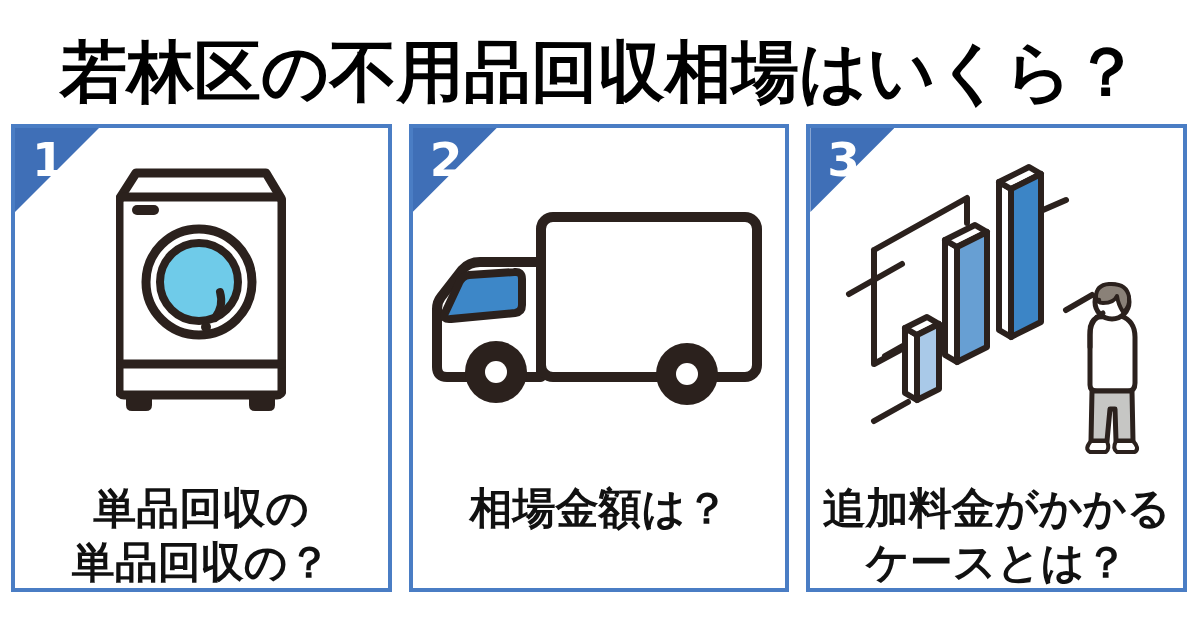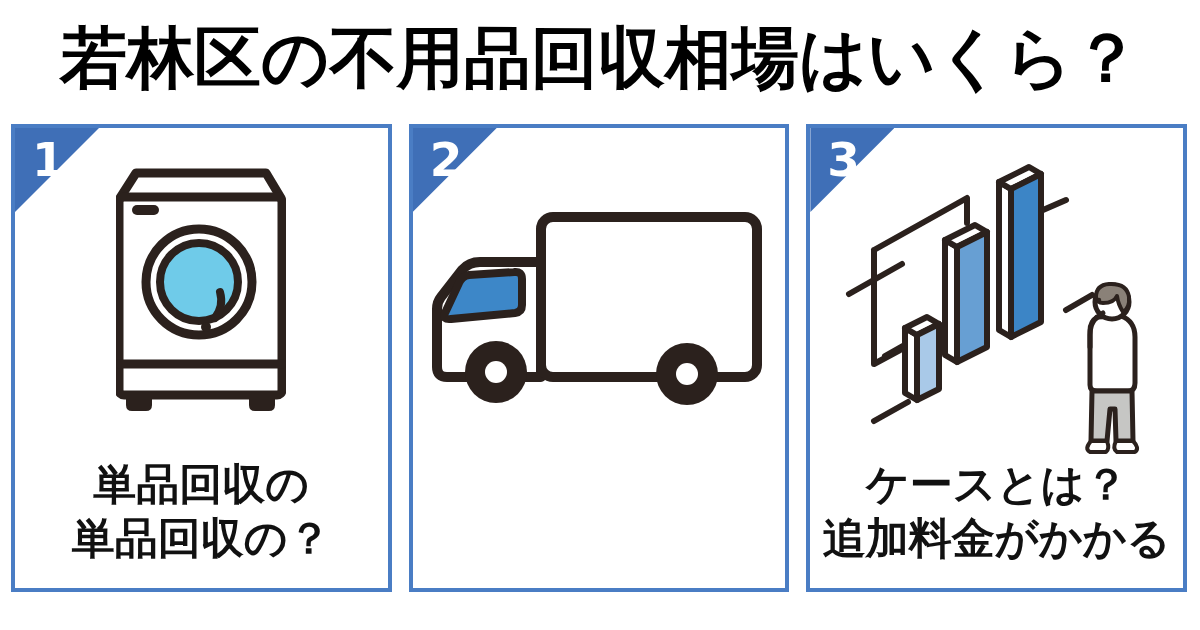--- a/index.html
+++ b/index.html
@@ -1,25 +1,25 @@
 <!DOCTYPE html>
 <html><head>
 <meta charset="utf-8">
 <style>
   html,body{width:1200px;height:630px;margin:0;padding:0;background:#ffffff;overflow:hidden;
             font-family:"DejaVu Sans","Liberation Sans",sans-serif;}
-  .page-title{margin:2px;padding-top:20px;text-align:center;font-size:67px;font-weight:900;
+  .page-title{margin:16px;padding-top:20px;text-align:center;font-size:67px;font-weight:900;
               color:#000;letter-spacing:0;line-height:1.1;white-space:nowrap;}
   .cards{position:absolute;left:11px;top:124px;width:1176px;height:468px;display:flex;gap:17px;}
   .card{flex:1;position:relative;background:#fff;border:4px solid #4a7dc4;box-sizing:border-box;}
   .badge{position:absolute;top:0;left:0;width:84px;height:84px;background:#3f6fb7;
          -webkit-clip-path:polygon(0 0,100% 0,0 100%);clip-path:polygon(0 0,100% 0,0 100%);}
   .badge-num{position:absolute;top:8px;left:17px;color:#fff;font-size:47px;font-weight:700;line-height:1;}
   .icon-wrap{height:330px;display:flex;justify-content:center;align-items:center;}
-  .caption{text-align:center;font-size:43px;font-weight:900;color:#111;line-height:1.25;letter-spacing:0;}
+  .caption{text-align:center;font-size:43px;font-weight:900;color:#111;line-height:1.25;letter-spacing:0;margin-top:24px;}
   .caption div{white-space:nowrap;}
   .icon-washer{margin-top:0;}
   .icon-truck{margin-top:36px;}
   .icon-chart{margin-top:28px;}
 </style>
 </head>
 <body>
 
 <h1 class="page-title">若林区の不用品回収相場はいくら？</h1>
 
@@ -60,20 +60,21 @@
           <rect x="112" y="8" width="216" height="160" rx="12" fill="#ffffff" stroke-width="10"></rect>
           <path d="M16,104 Q13,111 22,110 L86,104 Q93,103 93,96 V70 Q93,62 85,63 L40,66 Q33,67 30,74 Z" fill="#3d87c8" stroke-width="8"></path>
         </g>
         <circle cx="67" cy="163" r="31" fill="#2b211d"></circle>
         <circle cx="67" cy="163" r="11" fill="#ffffff"></circle>
         <circle cx="258" cy="165" r="31" fill="#2b211d"></circle>
         <circle cx="258" cy="165" r="11" fill="#ffffff"></circle>
       </svg>
     </div>
     <div class="caption">
+      <div>相場金額は？</div>
     </div>
   </div>
 
   <div class="card">
     <div class="badge"></div>
     <div class="badge-num">3</div>
     <div class="icon-wrap">
       <svg class="icon-chart" width="306" height="300" viewBox="0 0 306 300">
         <g stroke="#2b211d" stroke-width="6" fill="none" stroke-linecap="round" stroke-linejoin="round">
           <path d="M30,93 L123,41 V66 M30,93 V207 L56,193"></path>
@@ -97,18 +98,18 @@
           <path d="M247,284 Q240,292 246,295 H262 Q266,292 263,284 Z" fill="#ffffff" stroke-width="4"></path>
           <path d="M272,284 Q268,292 273,295 H291 Q296,291 289,284 Z" fill="#ffffff" stroke-width="4"></path>
           <circle cx="268" cy="145" r="17" fill="#ffffff" stroke-width="5"></circle>
           <path d="M252,140 Q252,128 265,127 Q283,126 285,140 Q286,151 279,155 Q274,147 273,139 Q270,146 259,146 Q253,146 252,140 Z" fill="#8a8178" stroke-width="4"></path>
           <circle cx="255" cy="143" r="2.2" fill="#2b211d" stroke="none"></circle>
           <path d="M246,190 V174 Q246,164 254,160 L259,156" fill="none" stroke-width="5"></path>
         </g>
       </svg>
     </div>
     <div class="caption">
+      <div>追加料金がかかる</div>
       <div>ケースとは？</div>
-      <div>追加料金がかかる</div>
     </div>
   </div>
 
 </div>
 
 </body></html>

